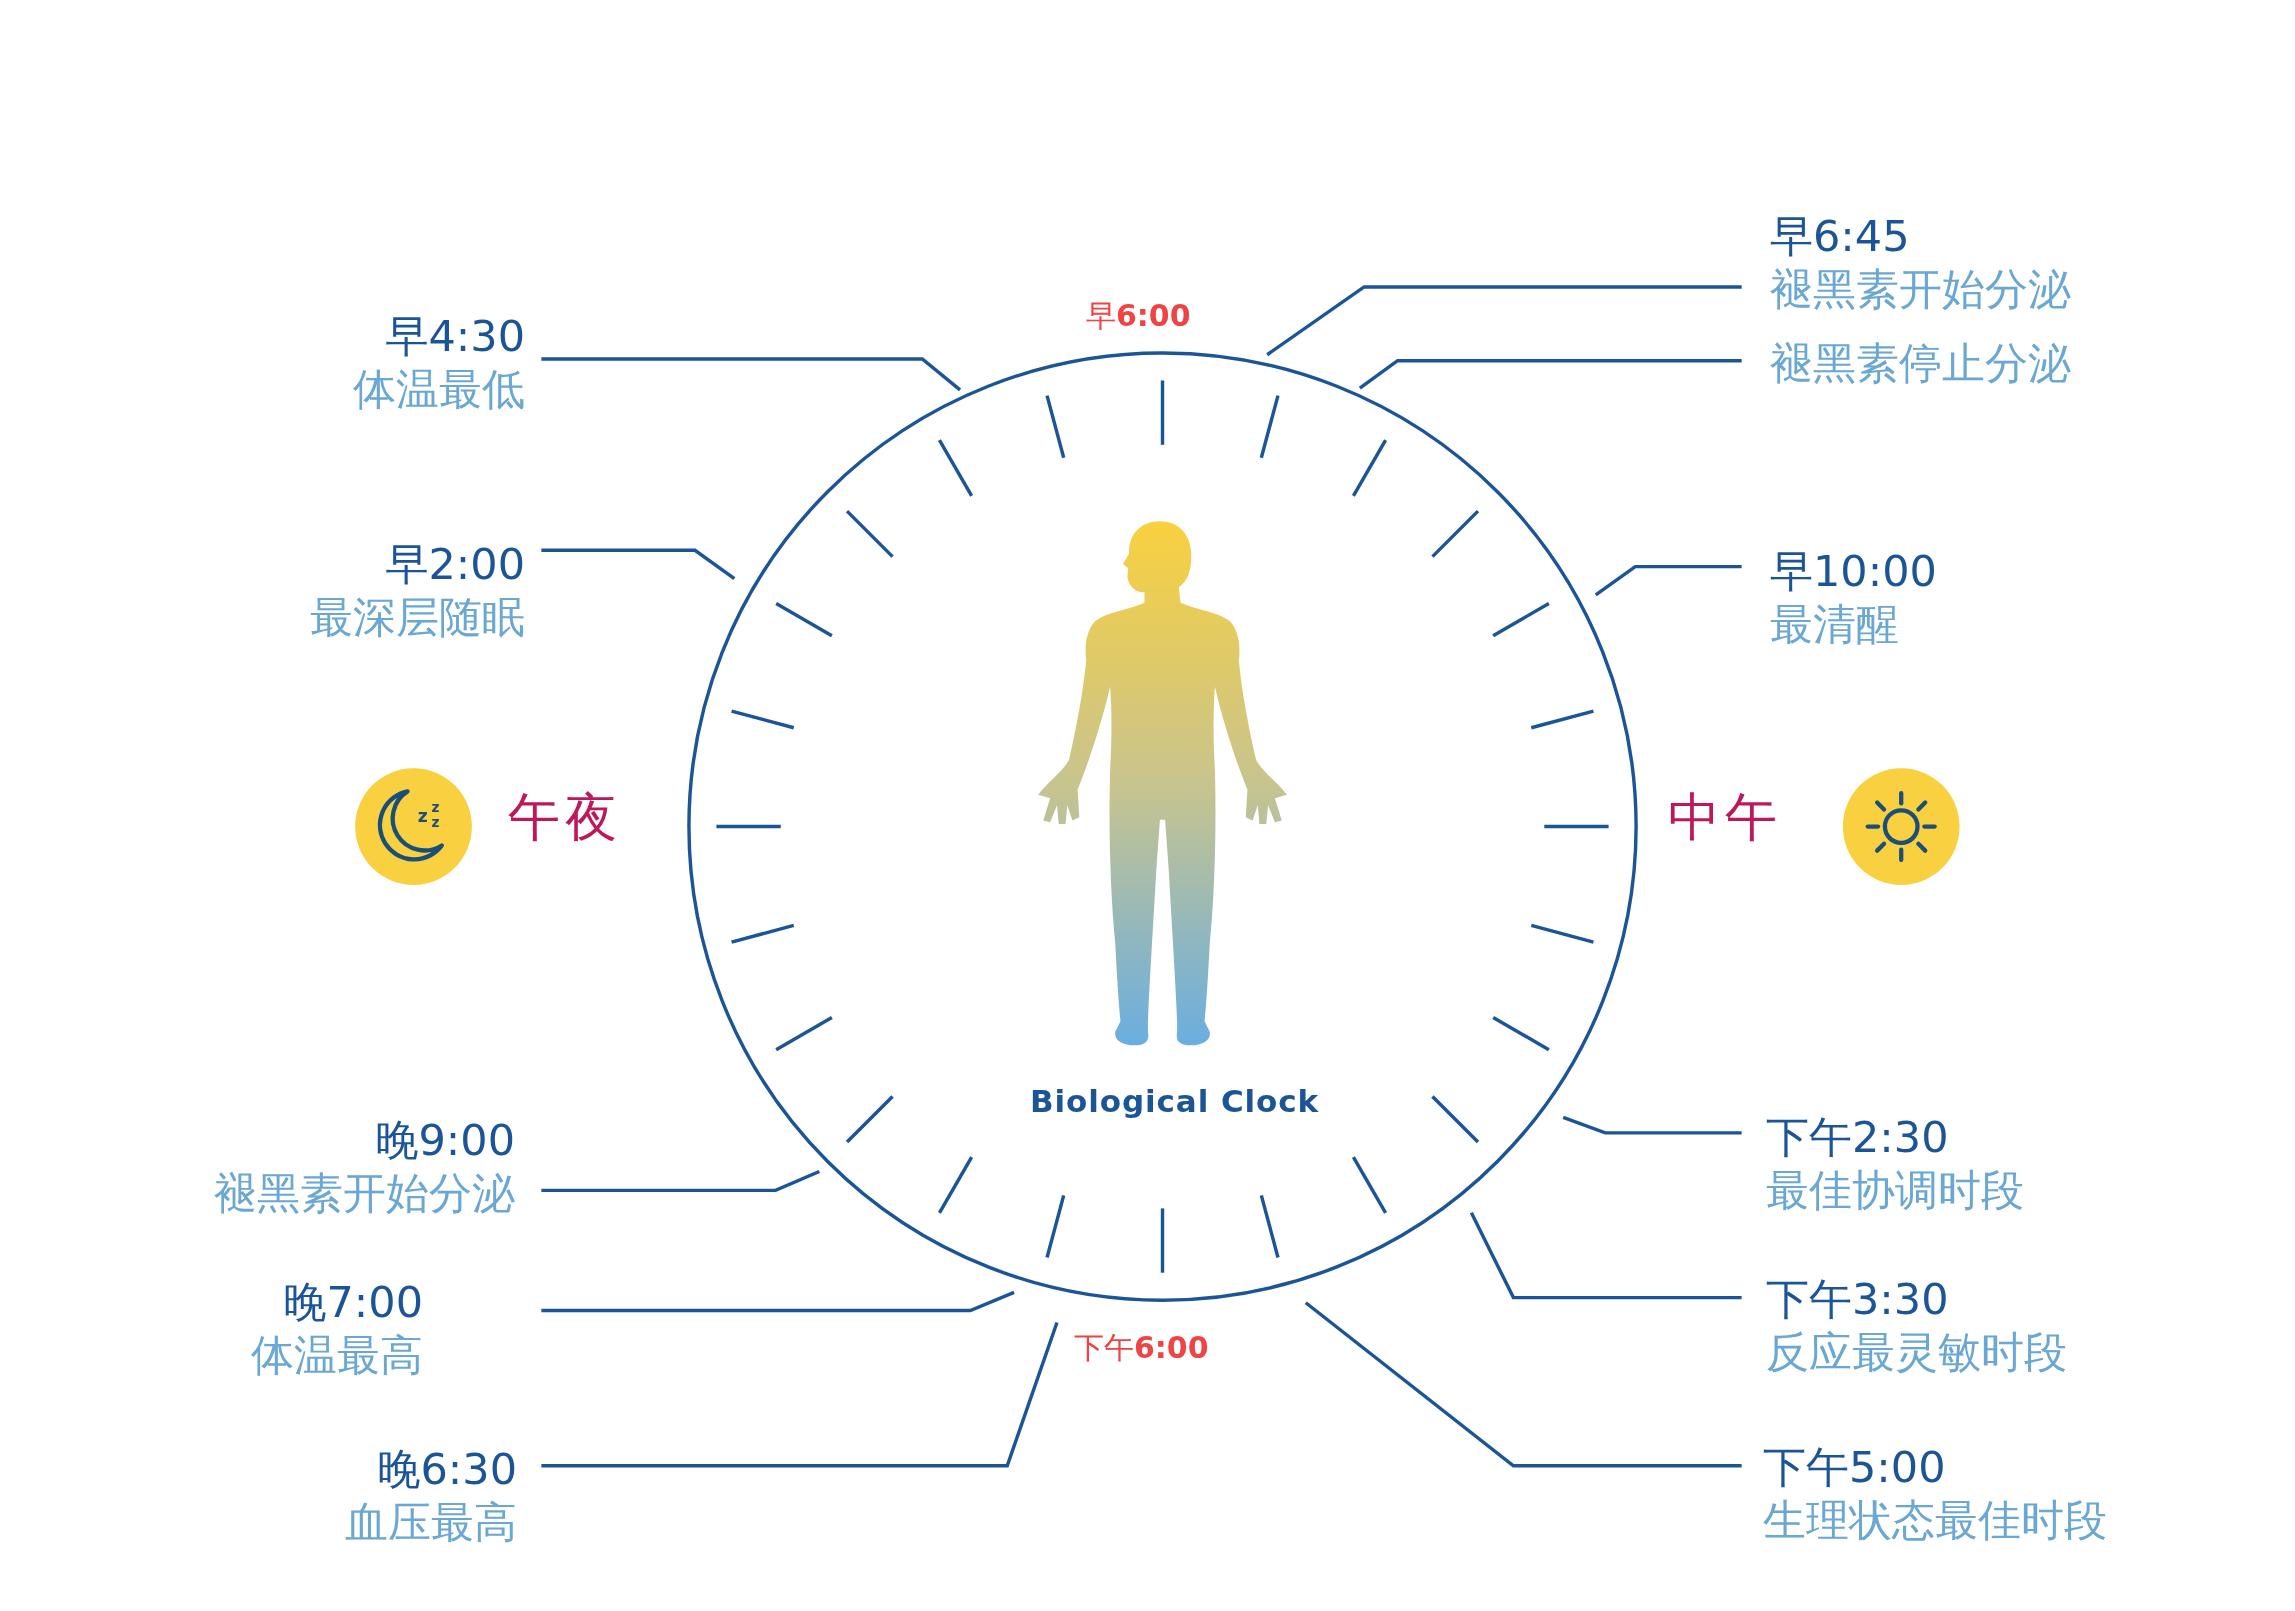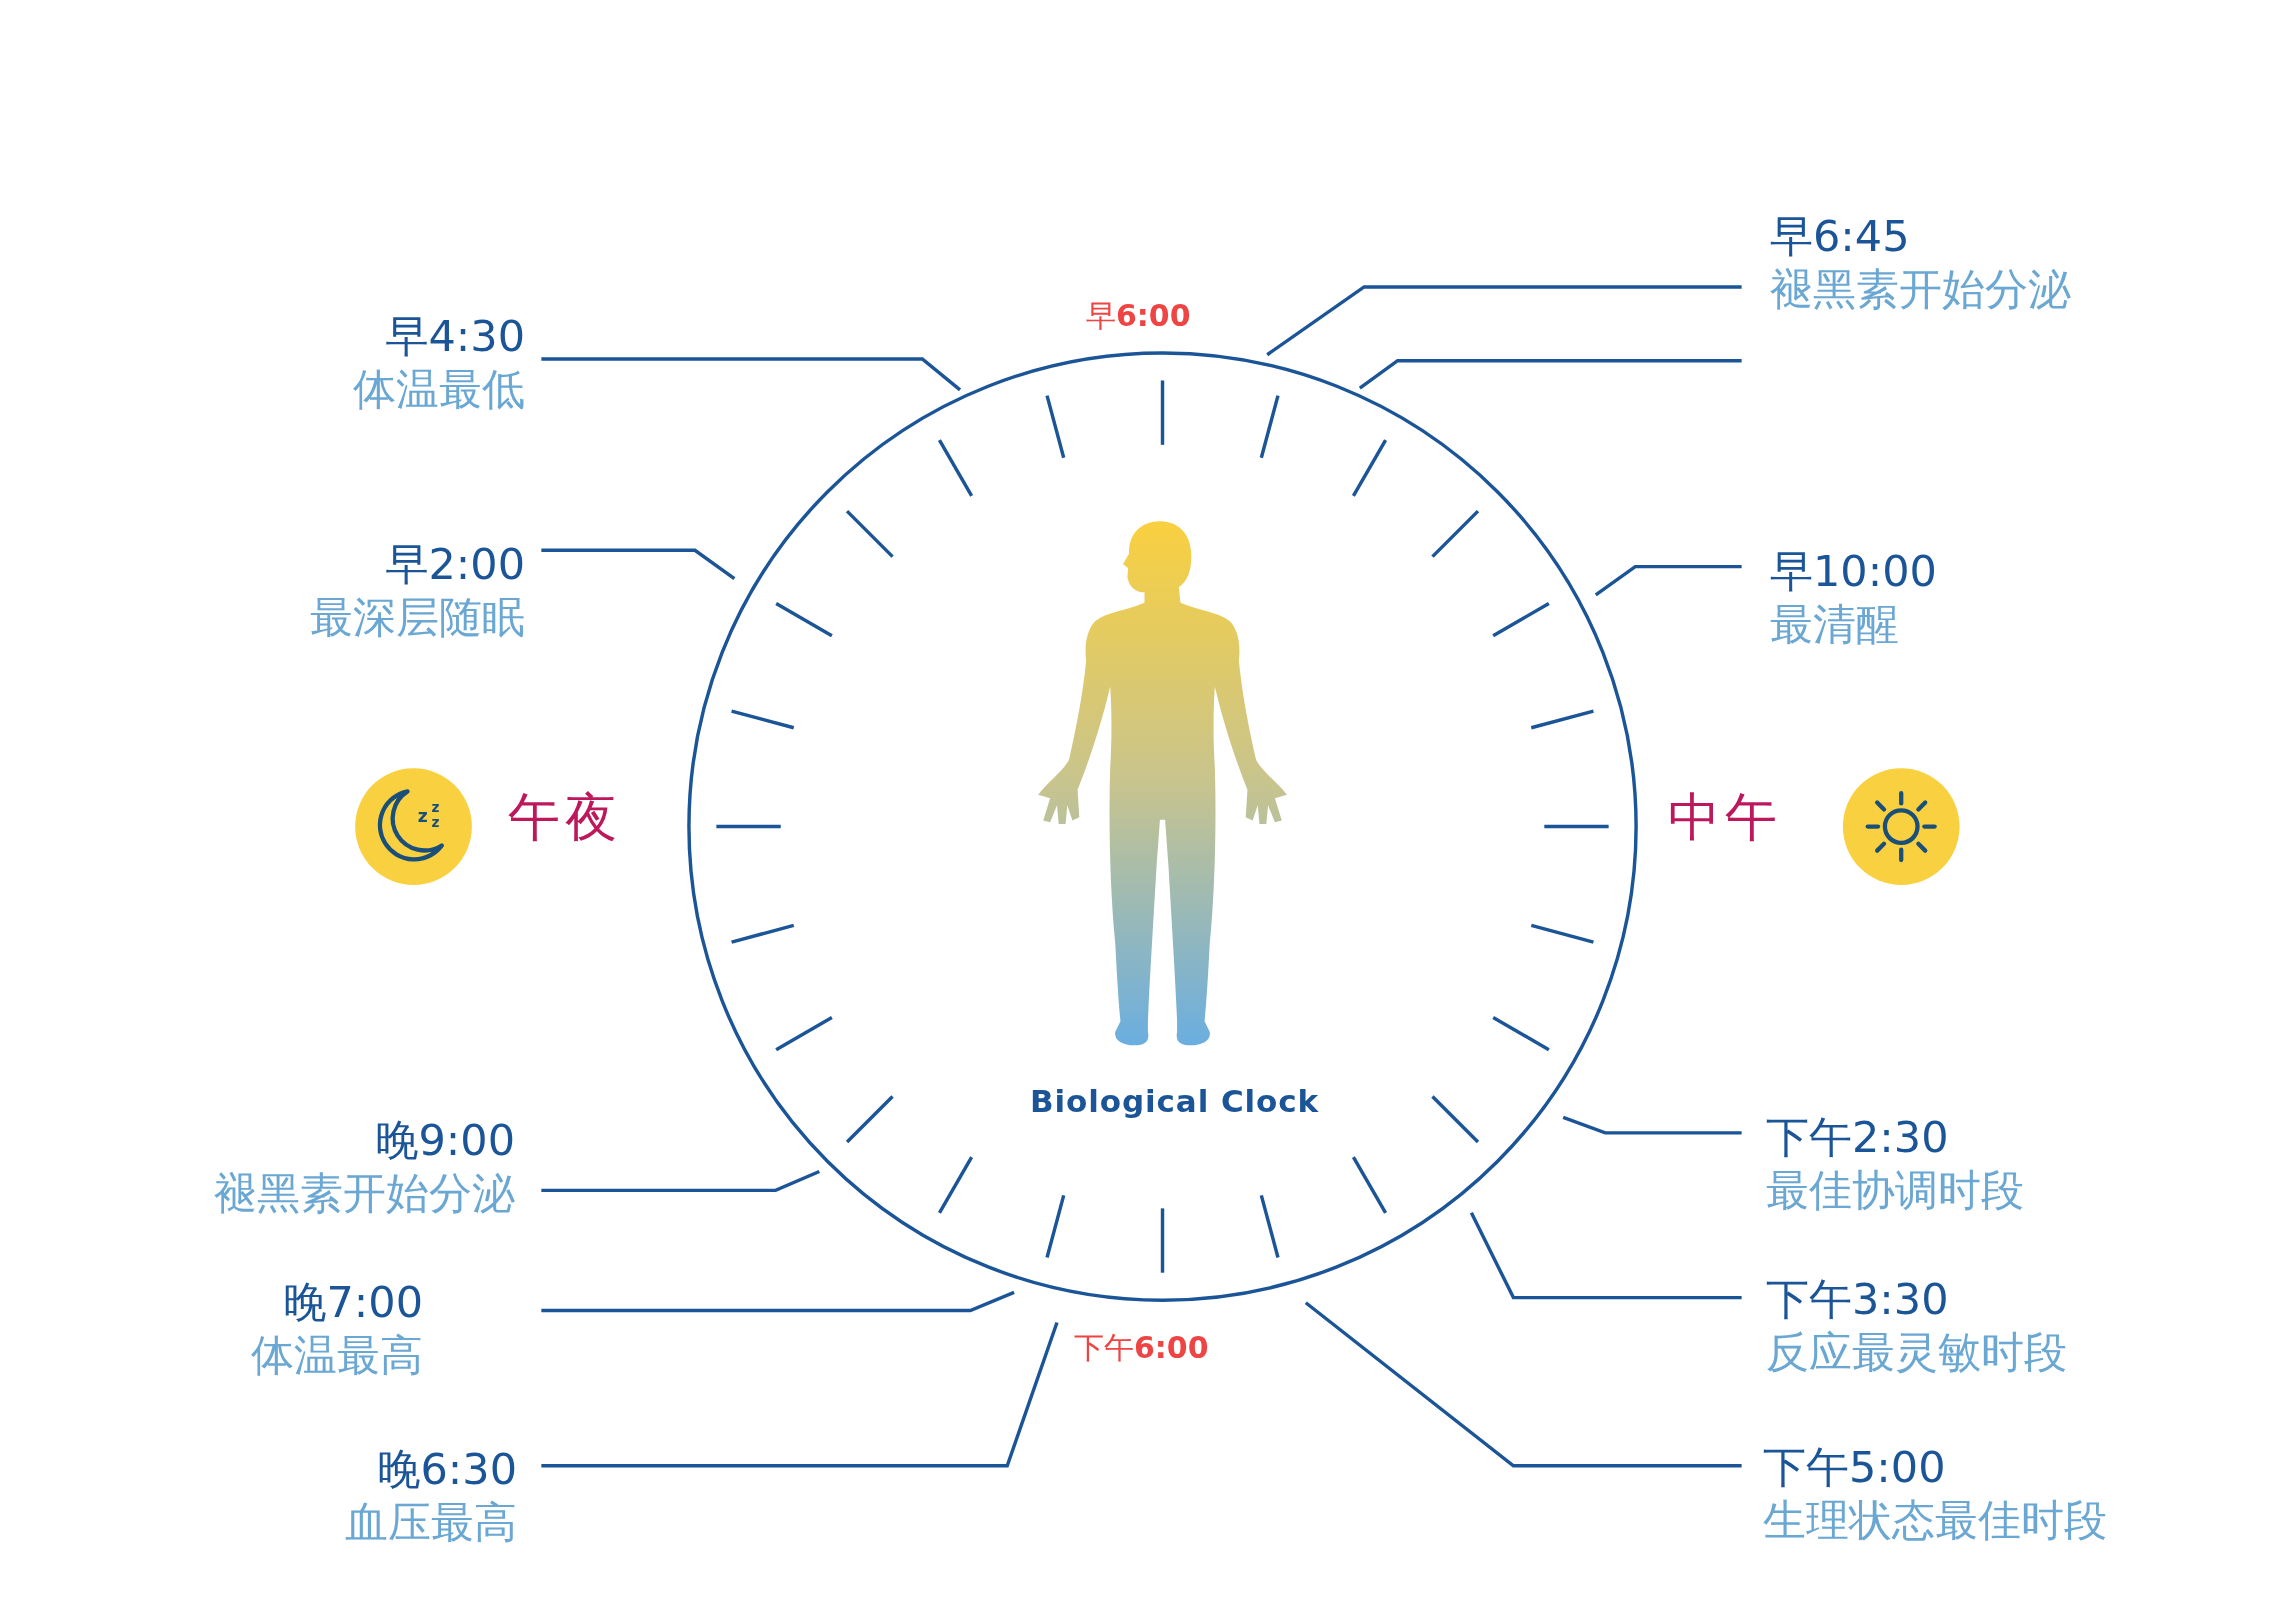--- a/index.html
+++ b/index.html
@@ -133,20 +133,21 @@
 </div>
 <div class="period" style="left:508px; top:783px;">午夜</div>
 <div class="period" style="left:1668px; top:783px;">中午</div>
 <div class="caption" style="left:1030px; top:1083px;">Biological Clock</div>
 
 <div class="lbl right" style="left:1770px; top:204px;">
   <span class="time">早6:45</span>
   <span class="desc">褪黑素开始分泌</span>
 </div>
 <div class="lbl right" style="left:1770px; top:336px;">
+  <span class="desc">褪黑素停止分泌</span>
 </div>
 <div class="lbl right" style="left:1770px; top:539px;">
   <span class="time">早10:00</span>
   <span class="desc">最清醒</span>
 </div>
 <div class="lbl right" style="left:1766px; top:1105px;">
   <span class="time">下午2:30</span>
   <span class="desc">最佳协调时段</span>
 </div>
 <div class="lbl right" style="left:1766px; top:1267px;">

